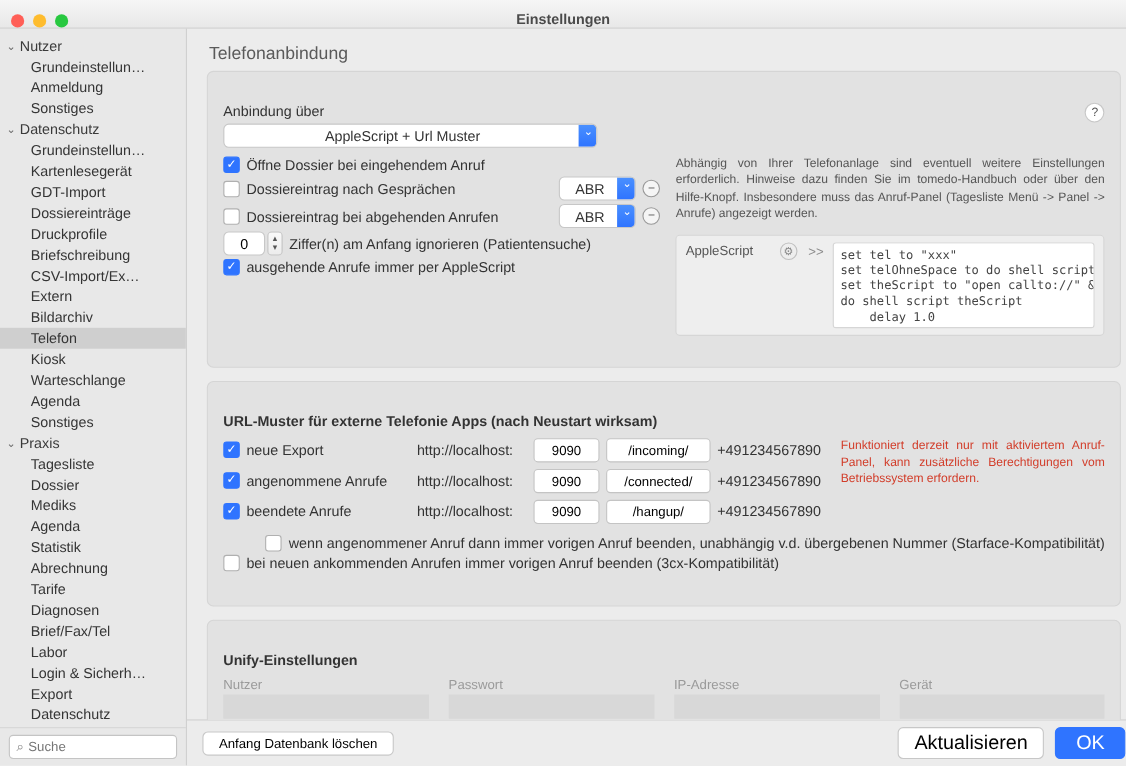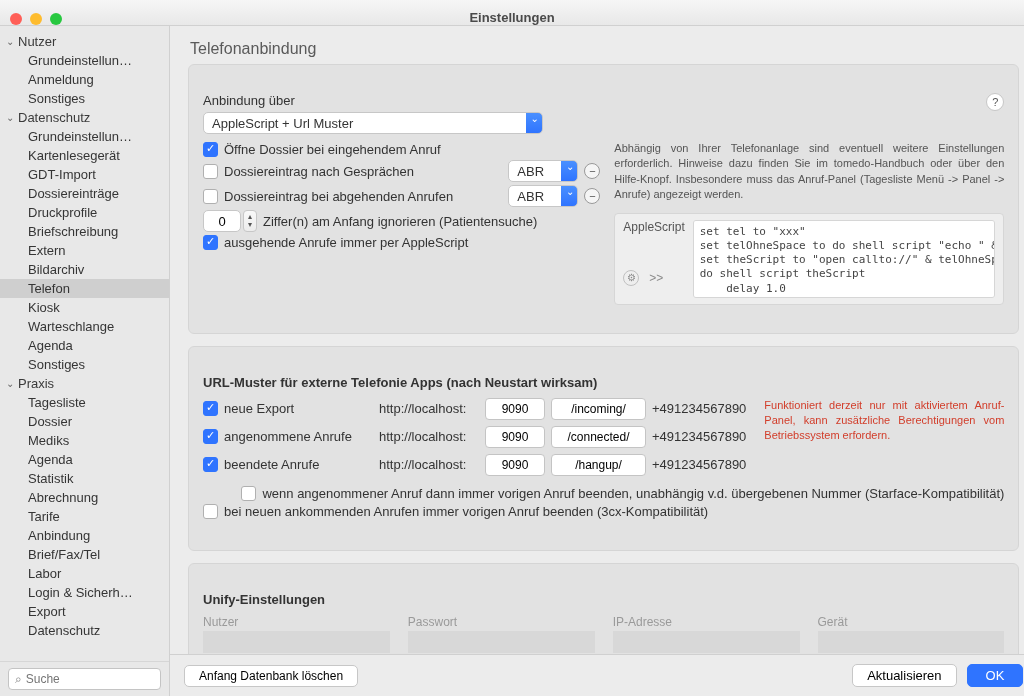--- a/index.html
+++ b/index.html
@@ -34,21 +34,21 @@
 .panel { background: #e2e2e2; border: 1px solid #d5d5d5; border-radius: 6px; padding: 28px 14px; margin-bottom: 12px; }
 
 .row { display: flex; align-items: center; gap: 6px; margin: 3px 0; }
 .label { font-size: 13px; color: #333; }
 label.cb { display: flex; align-items: center; gap: 6px; font-size: 13px; color: #333; }
 
 input[type=checkbox] { width: 15px; height: 15px; appearance: none; border: 1px solid #b0b0b0; border-radius: 3px; background: #fff; position: relative; cursor: pointer; }
 input[type=checkbox]:checked { background: #2f74ff; border-color: #2f74ff; }
 input[type=checkbox]:checked::after { content: "✓"; color: #fff; font-size: 11px; position: absolute; left: 2px; top: -1px; }
 
-.select { appearance: none; border: 1px solid #c7c7c7; border-radius: 5px; background: #fff; padding: 2px 22px 2px 8px; font-size: 13px; position: relative; background-image: linear-gradient(#4a90ff,#2f74ff); background-size: 16px 100%; background-position: right center; background-repeat: no-repeat; color: #333; height: 22px; }
+.select { appearance: none; border: 1px solid #c7c7c7; border-radius: 5px; background: #fff; padding: 2px 22px 2px 8px; font-size: 13px; position: relative; background-image: linear-gradient(#4a90ff,#2f74ff); background-size: 16px 100%; background-position: right center; background-repeat: no-repeat; color: #333; height: 22px; text-align: center; }
 .select-wrap { position: relative; display: inline-block; }
 .select-wrap::after { content: "⌄"; position: absolute; right: 4px; top: 1px; font-size: 10px; color: #fff; pointer-events: none; }
 .select-wrap.small .select { width: 70px; }
 .number-input { width: 38px; border: 1px solid #c7c7c7; border-radius: 5px; text-align: center; font-size: 13px; height: 22px; background: #fff; }
 .stepper-arrows { display: inline-flex; flex-direction: column; margin-left: -4px; background: linear-gradient(#f9f9f9,#ececec); border: 1px solid #c7c7c7; border-radius: 4px; height: 22px; width: 14px; justify-content: center; align-items: center; font-size: 8px; color: #555; }
 .stepper-arrows span { line-height: 8px; }
 .minus-circle { width: 16px; height: 16px; border: 1px solid #999; border-radius: 50%; display: inline-flex; align-items: center; justify-content: center; font-size: 11px; color: #555; background: #f5f5f5; }
 
 .top-flex { display: flex; gap: 14px; }
 .top-left { flex: 1; }
@@ -68,21 +68,21 @@
 .red-note { font-size: 11px; color: #d23d2a; text-align: justify; line-height: 1.4; }
 
 .unify-grid { display: grid; grid-template-columns: repeat(4, 1fr); gap: 10px 18px; }
 .unify-grid .fld-label { font-size: 12px; color: #9a9a9a; margin-bottom: 2px; }
 .unify-grid .fld-input { width: 100%; border: none; background: #d8d8d8; height: 22px; border-radius: 0; padding: 2px 6px; }
 .test-btn { width: 180px; height: 38px; border: 1px solid #d0d0d0; border-radius: 4px; background: linear-gradient(#fdfdfd,#f0f0f0); color: #b5b5b5; font-size: 13px; margin-top: 10px; }
 
 
 .footer { height: 42px; border-top: 1px solid #d0d0d0; background: #ececec; display: flex; align-items: center; padding: 0 14px; gap: 10px; }
 .footer .spacer { flex: 1; }
-.btn { border: 1px solid #c7c7c7; border-radius: 5px; background: #fff; padding: 3px 14px; font-size: 13px; cursor: default; }
+.btn { border: 1px solid #c7c7c7; border-radius: 5px; background: #fff; padding: 3px 14px; font-size: 18px; cursor: default; }
 .btn.primary { background: #2f74ff; border-color: #2f74ff; color: #fff; padding: 3px 18px; }
 .btn.small { font-size: 12px; padding: 3px 14px; }
 </style>
 </head>
 <body>
 
 <div class="titlebar">
   <div class="traffic">
     <span class="tl-red"></span>
     <span class="tl-yellow"></span>
@@ -104,39 +104,40 @@
         <div class="section-header">
           <span class="chev">⌄</span>
           <span>Datenschutz</span>
         </div>
         <div class="item">Grundeinstellun…</div>
         <div class="item">Kartenlesegerät</div>
         <div class="item">GDT-Import</div>
         <div class="item">Dossiereinträge</div>
         <div class="item">Druckprofile</div>
         <div class="item">Briefschreibung</div>
+        <div class="item">CSV-Import/Ex…</div>
         <div class="item">Extern</div>
         <div class="item">Bildarchiv</div>
         <div class="item selected">Telefon</div>
         <div class="item">Kiosk</div>
         <div class="item">Warteschlange</div>
         <div class="item">Agenda</div>
         <div class="item">Sonstiges</div>
         <div class="section-header">
           <span class="chev">⌄</span>
           <span>Praxis</span>
         </div>
         <div class="item">Tagesliste</div>
         <div class="item">Dossier</div>
         <div class="item">Mediks</div>
         <div class="item">Agenda</div>
         <div class="item">Statistik</div>
         <div class="item">Abrechnung</div>
         <div class="item">Tarife</div>
-        <div class="item">Anbindung</div>
+        <div class="item">Diagnosen</div>
         <div class="item">Brief/Fax/Tel</div>
         <div class="item">Labor</div>
         <div class="item">Login &amp; Sicherh…</div>
         <div class="item">Export</div>
         <div class="item">Datenschutz</div>
       </div>
     <div class="sidebar-search">
       <div class="searchbox">
         <span class="icon">⌕</span>
         <input type="text" placeholder="Suche" style="">
@@ -195,21 +196,21 @@
                 <label class="cb">
                   <input type="checkbox" checked="" style="">
                   <span>ausgehende Anrufe immer per AppleScript</span>
                 </label>
               </div>
           </div>
           <div class="top-right">
             <span class="help-btn">?</span>
             <div class="para">Abhängig von Ihrer Telefonanlage sind eventuell weitere Einstellungen erforderlich. Hinweise dazu finden Sie im tomedo-Handbuch oder über den Hilfe-Knopf. Insbesondere muss das Anruf-Panel (Tagesliste Menü -&gt; Panel -&gt; Anrufe) angezeigt werden.</div>
             <div class="script-box">
-              <div style="display:flex;flex-direction:column;gap:36px;">
+              <div style="display:flex;flex-direction:row;gap:24px;">
                 <div class="lbl">AppleScript</div>
                 <div class="btnrow">
                   <span class="gear">⚙</span>
                   <span>&gt;&gt;</span>
                 </div>
               </div>
               <div class="code" style="height:78px;">set tel to "xxx"
 set telOhneSpace to do shell script "echo " &amp; quoted form of tel &amp; " | sed -e 's/ //g'"
 set theScript to "open callto://" &amp; telOhneSpace
 do shell script theScript

